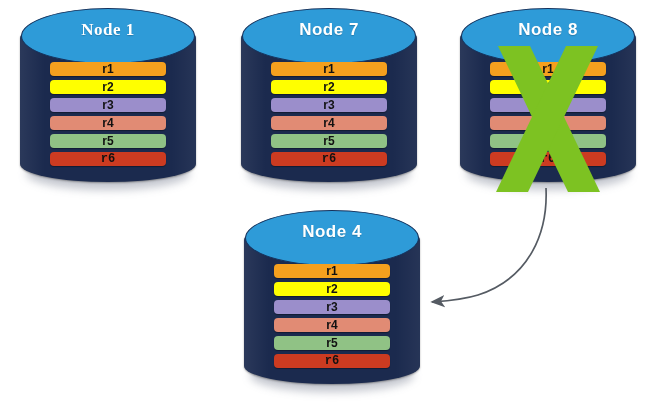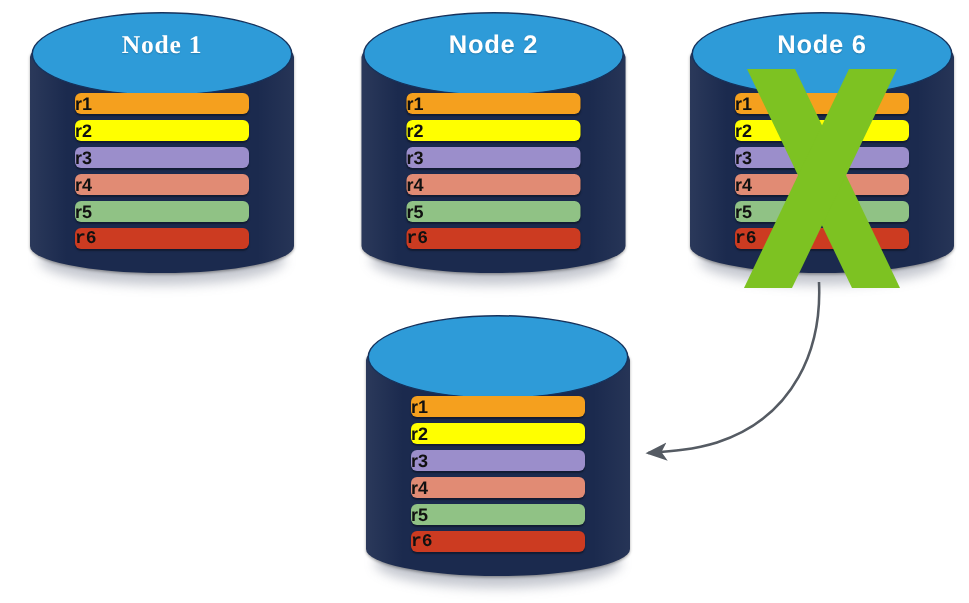--- a/index.html
+++ b/index.html
@@ -96,21 +96,21 @@
     left: 30px;
     top: 56px;
     width: 116px;
     z-index: 3;
   }
 
   .row {
     height: 14px;
     margin-bottom: 4px;
     border-radius: 4px;
-    text-align: left;
+    text-align: center;
     font-size: 12px;
     font-weight: bold;
     line-height: 14px;
     color: #111111;
     box-shadow: 0 1px 1px rgba(0,0,0,0.35);
   }
   .row:last-child { margin-bottom: 0; font-family: Liberation Mono, monospace; }
 
   
   .fail-x {
@@ -144,54 +144,55 @@
         <div class="row" style="background: rgb(155, 142, 203); color: rgb(17, 17, 17);">r3</div>
         <div class="row" style="background: rgb(225, 139, 116); color: rgb(17, 17, 17);">r4</div>
         <div class="row" style="background: rgb(144, 194, 133); color: rgb(17, 17, 17);">r5</div>
         <div class="row" style="background: rgb(204, 59, 33); color: rgb(17, 17, 17);">r6</div>
       </div>
     </div>
     <div class="node" style="left: 241px; top: 6px;">
       <div class="cyl-shadow"></div>
       <div class="cyl-body" style="background: rgb(27, 42, 78);"></div>
       <div class="cyl-top" style="background: rgb(46, 155, 216); border-color: rgb(22, 50, 92);"></div>
-      <div class="node-title" style="color: rgb(255, 255, 255);">Node  2</div>
+      <div class="node-title" style="color: rgb(255, 255, 255);">Node  7</div>
       <div class="rows">
         <div class="row" style="background: rgb(245, 160, 30); color: rgb(17, 17, 17);">r1</div>
         <div class="row" style="background: rgb(255, 255, 0); color: rgb(17, 17, 17);">r2</div>
         <div class="row" style="background: rgb(155, 142, 203); color: rgb(17, 17, 17);">r3</div>
         <div class="row" style="background: rgb(225, 139, 116); color: rgb(17, 17, 17);">r4</div>
         <div class="row" style="background: rgb(144, 194, 133); color: rgb(17, 17, 17);">r5</div>
         <div class="row" style="background: rgb(204, 59, 33); color: rgb(17, 17, 17);">r6</div>
       </div>
     </div>
     <div class="node" style="left: 460px; top: 6px;">
       <div class="cyl-shadow"></div>
       <div class="cyl-body" style="background: rgb(27, 42, 78);"></div>
       <div class="cyl-top" style="background: rgb(46, 155, 216); border-color: rgb(22, 50, 92);"></div>
-      <div class="node-title" style="color: rgb(255, 255, 255);">Node  6</div>
+      <div class="node-title" style="color: rgb(255, 255, 255);">Node  8</div>
       <div class="rows">
         <div class="row" style="background: rgb(245, 160, 30); color: rgb(17, 17, 17);">r1</div>
         <div class="row" style="background: rgb(255, 255, 0); color: rgb(17, 17, 17);">r2</div>
         <div class="row" style="background: rgb(155, 142, 203); color: rgb(17, 17, 17);">r3</div>
         <div class="row" style="background: rgb(225, 139, 116); color: rgb(17, 17, 17);">r4</div>
         <div class="row" style="background: rgb(144, 194, 133); color: rgb(17, 17, 17);">r5</div>
         <div class="row" style="background: rgb(204, 59, 33); color: rgb(17, 17, 17);">r6</div>
       </div>
       <svg class="fail-x" width="140" height="150" viewBox="0 0 140 150" style="left: 18px; top: 38px;">
         <g fill="#7DC222">
           <polygon points="20,2 52,2 122,148 90,148"></polygon>
           <polygon points="88,2 120,2 50,148 18,148"></polygon>
         </g>
       </svg>
     </div>
     <div class="node" style="left: 244px; top: 208px;">
       <div class="cyl-shadow"></div>
       <div class="cyl-body" style="background: rgb(27, 42, 78);"></div>
       <div class="cyl-top" style="background: rgb(46, 155, 216); border-color: rgb(22, 50, 92);"></div>
+      <div class="node-title" style="color: rgb(255, 255, 255);">Node  4</div>
       <div class="rows">
         <div class="row" style="background: rgb(245, 160, 30); color: rgb(17, 17, 17);">r1</div>
         <div class="row" style="background: rgb(255, 255, 0); color: rgb(17, 17, 17);">r2</div>
         <div class="row" style="background: rgb(155, 142, 203); color: rgb(17, 17, 17);">r3</div>
         <div class="row" style="background: rgb(225, 139, 116); color: rgb(17, 17, 17);">r4</div>
         <div class="row" style="background: rgb(144, 194, 133); color: rgb(17, 17, 17);">r5</div>
         <div class="row" style="background: rgb(204, 59, 33); color: rgb(17, 17, 17);">r6</div>
       </div>
     </div>
     <svg class="arrow-layer" viewBox="0 0 646 402">

